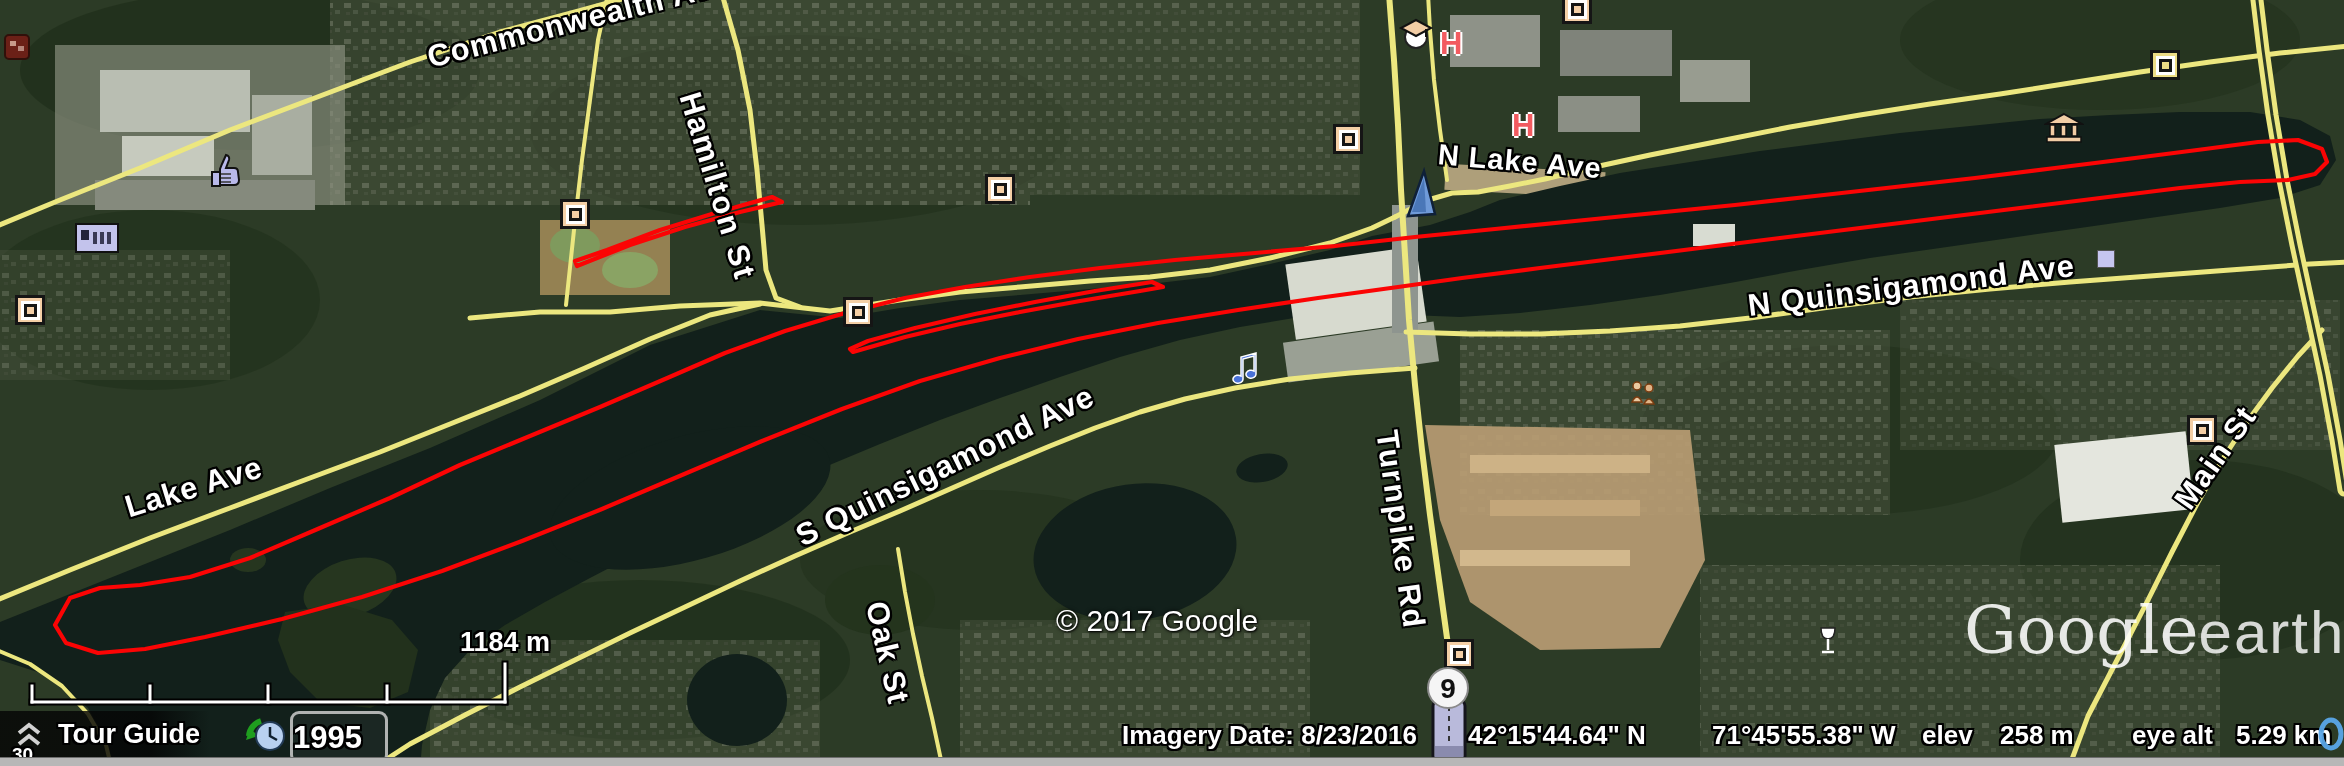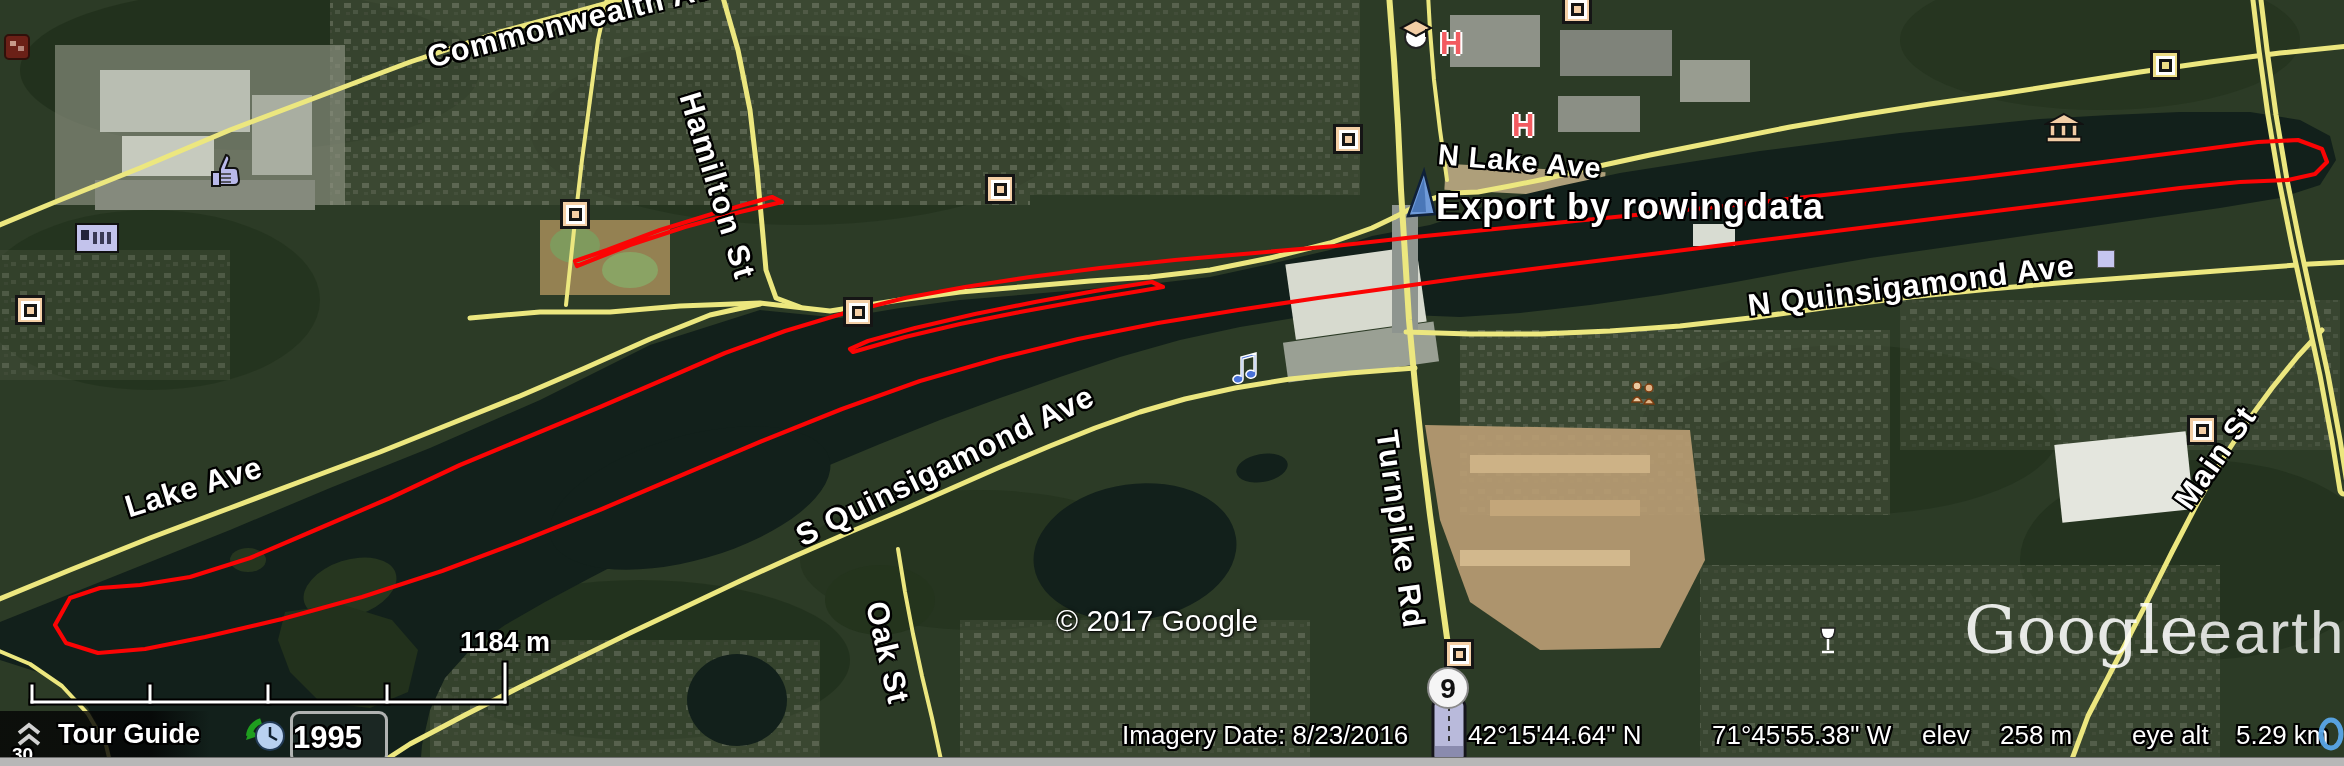--- a/index.html
+++ b/index.html
@@ -9,21 +9,21 @@
   .abs{position:absolute;}
   .outl{color:#fff;text-shadow:-2px -2px 0 #000,2px -2px 0 #000,-2px 2px 0 #000,2px 2px 0 #000,
         -2px 0 0 #000,2px 0 0 #000,0 -2px 0 #000,0 2px 0 #000;}
   .rlbl{position:absolute;font-weight:bold;font-size:31px;letter-spacing:1px;white-space:nowrap;z-index:30;}
   .poi{position:absolute;width:24px;height:24px;background:#f4cfa6;border:3px solid #151515;
        display:flex;align-items:center;justify-content:center;z-index:25;}
   .poi-in{width:7px;height:7px;background:#f4cfa6;border:3px solid #151515;box-shadow:0 0 0 3px #fff;}
   .poi.yellow{background:#ecdc85;} .poi.yellow .poi-in{background:#ecdc85;}
   .hosp{position:absolute;font-weight:bold;font-size:31px;color:#f25b60;z-index:26;
         text-shadow:-2px 0 0 #fff,2px 0 0 #fff,0 -2px 0 #fff,0 2px 0 #fff;}
-  .statustxt{position:absolute;top:720px;font-weight:normal;font-size:26px;white-space:nowrap;z-index:60;}
+  .statustxt{position:absolute;top:720px;font-weight:bold;font-size:26px;white-space:nowrap;z-index:60;}
   #tourbar{position:absolute;left:0;top:711px;width:210px;height:46px;z-index:55;
            background:linear-gradient(to right,rgba(5,5,5,.82) 72%,rgba(5,5,5,0));display:flex;align-items:center;}
   #yearbox{position:absolute;left:290px;top:711px;width:92px;height:47px;border:3px solid rgba(205,205,205,.85);
            border-radius:9px;background:rgba(70,70,70,.18);display:flex;align-items:center;justify-content:flex-start;z-index:55;}
   #graystrip{position:absolute;left:0;top:757px;width:2344px;height:9px;background:#b7b7b7;
              border-top:1px solid #6e6e6e;z-index:70;}
   #gwm{position:absolute;left:1950px;top:592px;z-index:40;white-space:nowrap;}
   #gwm .g1{font-family:"DejaVu Serif","Liberation Serif",serif;font-size:66px;color:#fff;opacity:.88;margin-left:14px;}
   #gwm .g2{font-family:"Liberation Sans",sans-serif;font-weight:normal;font-size:60px;color:#fdfdfd;opacity:.82;letter-spacing:2px;}
   #copyright{position:absolute;left:1056px;top:604px;font-size:30px;color:#fff;z-index:40;
@@ -232,21 +232,20 @@
   <svg class="abs" style="left:1431px;top:698px;z-index:45" width="36" height="66">
     <rect x="2" y="2" width="32" height="62" rx="6" fill="#b9badb" stroke="#15151c" stroke-width="3"></rect>
     <path d="M18,8 v50" stroke="#333" stroke-width="2" stroke-dasharray="5 5"></path>
     <rect x="4" y="48" width="28" height="14" fill="#8a8bae"></rect>
   </svg>
 
   <svg class="abs" style="left:1400px;top:166px;z-index:34" width="40" height="54">
     <polygon points="8,50 24,5 35,48" fill="#6f9ad8" stroke="#0f2038" stroke-width="2.5"></polygon>
     <polygon points="12,46 24,12 26,46" fill="#4a77b8"></polygon>
   </svg>
-  <div id="exportlbl" class="outl">Export by rowingdata</div>
 
   <div class="rlbl outl" style="left:428px;top:40px;transform:rotate(-14deg);transform-origin:left center">Commonwealth Ave</div>
   <div class="rlbl outl" style="left:706px;top:88px;transform:rotate(73deg);transform-origin:left top;letter-spacing:2px">Hamilton St</div>
   <div class="rlbl outl" style="left:1438px;top:138px;transform:rotate(5deg);transform-origin:left center;font-size:29px">N Lake Ave</div>
   <div class="rlbl outl" style="left:1748px;top:288px;transform:rotate(-7deg);transform-origin:left center">N Quinsigamond Ave</div>
   <div class="rlbl outl" style="left:126px;top:490px;transform:rotate(-17deg);transform-origin:left center">Lake Ave</div>
   <div class="rlbl outl" style="left:798px;top:520px;transform:rotate(-26deg);transform-origin:left center">S Quinsigamond Ave</div>
   <div class="rlbl outl" style="left:893px;top:598px;transform:rotate(77deg);transform-origin:left top">Oak St</div>
   <div class="rlbl outl" style="left:1404px;top:428px;transform:rotate(82deg);transform-origin:left top;letter-spacing:2px">Turnpike Rd</div>
   <div class="rlbl outl" style="left:2182px;top:488px;transform:rotate(-55deg);transform-origin:left center">Main St</div>

